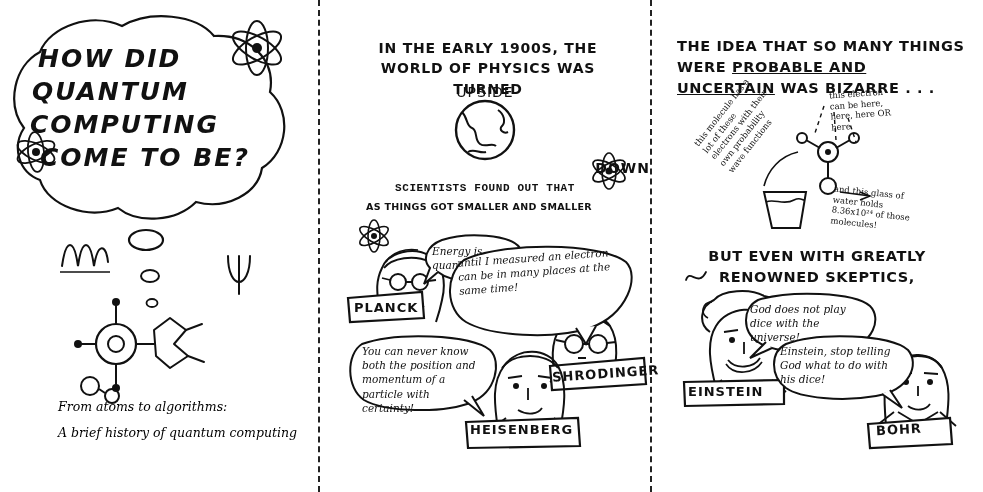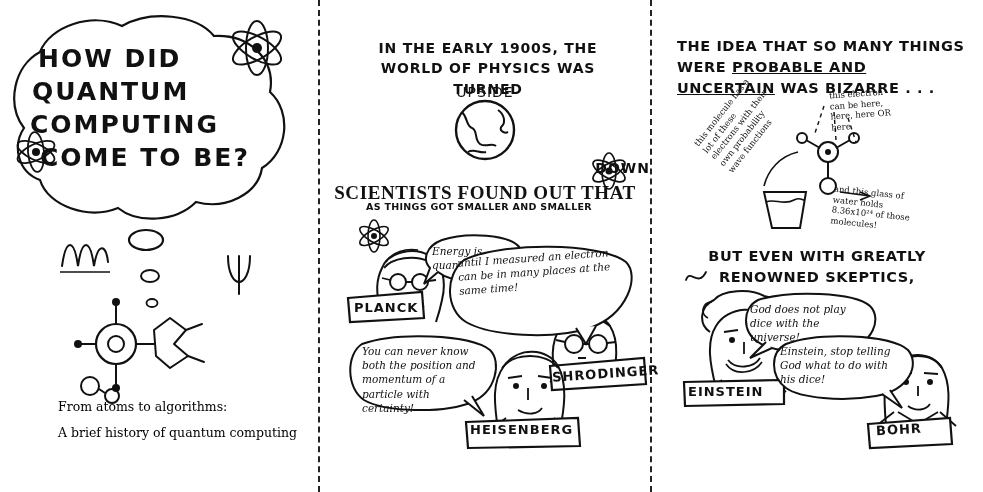--- a/index.html
+++ b/index.html
@@ -28,21 +28,21 @@
     border-left: 2px dashed #222222;
   }
   .fold-1 { left: 318px; }
   .fold-2 { left: 650px; }
 
   .panel {
     position: absolute;
     top: 0;
     height: 492px;
   }
-  .panel-1 { left: 0; width: 318px; }
+  .panel-1 { left: 0; width: 318px; font-style: italic; }
   .panel-2 { left: 320px; width: 330px; }
   .panel-3 { left: 652px; width: 331px; }
   .abs { position: absolute; }
 
   
   .title-block {
     position: absolute;
     left: 30px;
     top: 42px;
     width: 230px;
@@ -103,23 +103,23 @@
     font-family: "DejaVu Sans", sans-serif;
     font-weight: bold;
     font-size: 14px;
     letter-spacing: 1px;
   }
   .p2-sci {
     position: absolute;
     left: 0; right: 0;
     top: 182px;
     text-align: center;
-    font-family: Liberation Serif, serif;
-    font-weight: bold;
-    font-size: 19px;
+    font-family: Liberation Mono, monospace;
+    font-weight: bold;
+    font-size: 11px;
     letter-spacing: 0.6px;
   }
   .p2-sub1 {
     position: absolute;
     left: 0; right: 12px;
     top: 201px;
     text-align: center;
     font-family: "DejaVu Sans", sans-serif;
     font-weight: bold;
     font-size: 9.5px;

